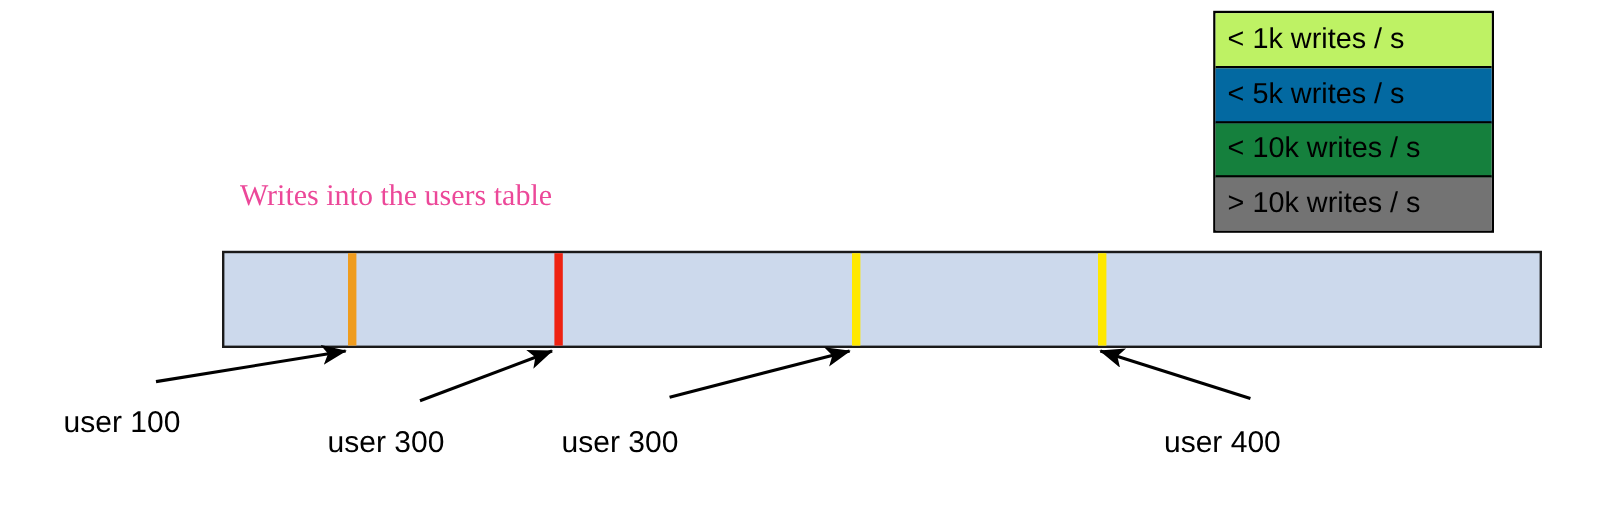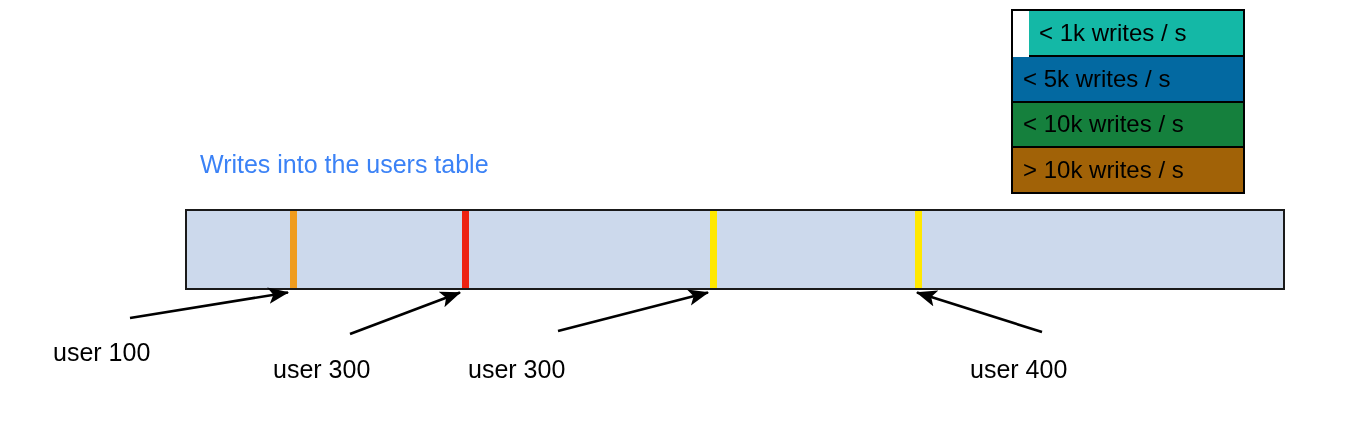--- a/index.html
+++ b/index.html
@@ -48,22 +48,23 @@
     line-height: 1;
     white-space: nowrap;
   }
 
   
   #chart-title {
     position: absolute;
     left: 200px;
     top: 150px;
     font-size: 25px;
-    color: #3b82f6;
+    color: #ec4899;
     white-space: nowrap;
+    font-family: Liberation Serif, serif;
   }
 
   
   #bar {
     position: absolute;
     left: 185px;
     top: 209px;
     width: 1100px;
     height: 81px;
     border: 2px solid #1a1a1a;
@@ -94,30 +95,30 @@
     color: #000000;
     white-space: nowrap;
   }
 </style>
 </head>
 <body>
 
 <div id="canvas">
 
   <div id="legend">
-    <div class="legend-row" style="background:#14b8a6;margin-left:16px;">
+    <div class="legend-row" style="background:#bef264;">
       <span class="legend-label">&lt; 1k writes / s</span>
     </div>
     <div class="legend-row" style="background:#0369a1;">
       <span class="legend-label">&lt; 5k writes / s</span>
     </div>
     <div class="legend-row" style="background:#15803d;">
       <span class="legend-label">&lt; 10k writes / s</span>
     </div>
-    <div class="legend-row" style="background:#a16207;">
+    <div class="legend-row" style="background:#737373;">
       <span class="legend-label">&gt; 10k writes / s</span>
     </div>
   </div>
 
   <div id="chart-title">Writes into the users table</div>
 
   <div id="bar">
     <div class="marker" style="left:103px; background:#ef9c1e;"></div>
     <div class="marker" style="left:275px; background:#ee2211;"></div>
     <div class="marker" style="left:523px; background:#ffe800;"></div>

